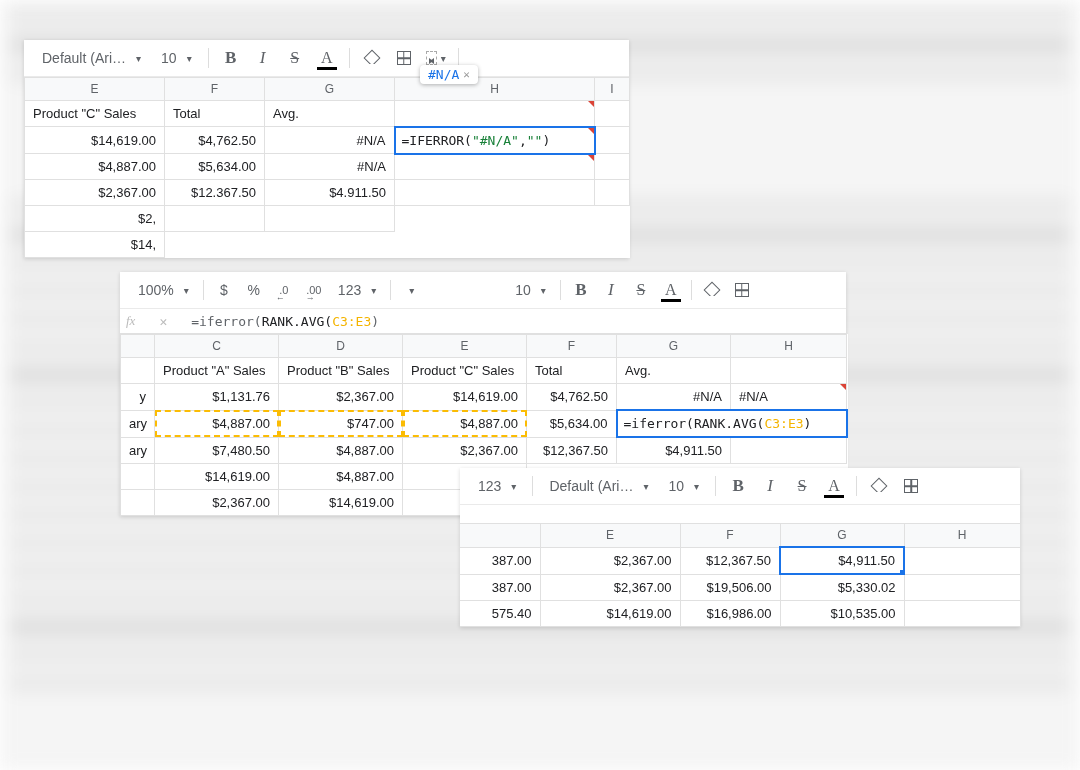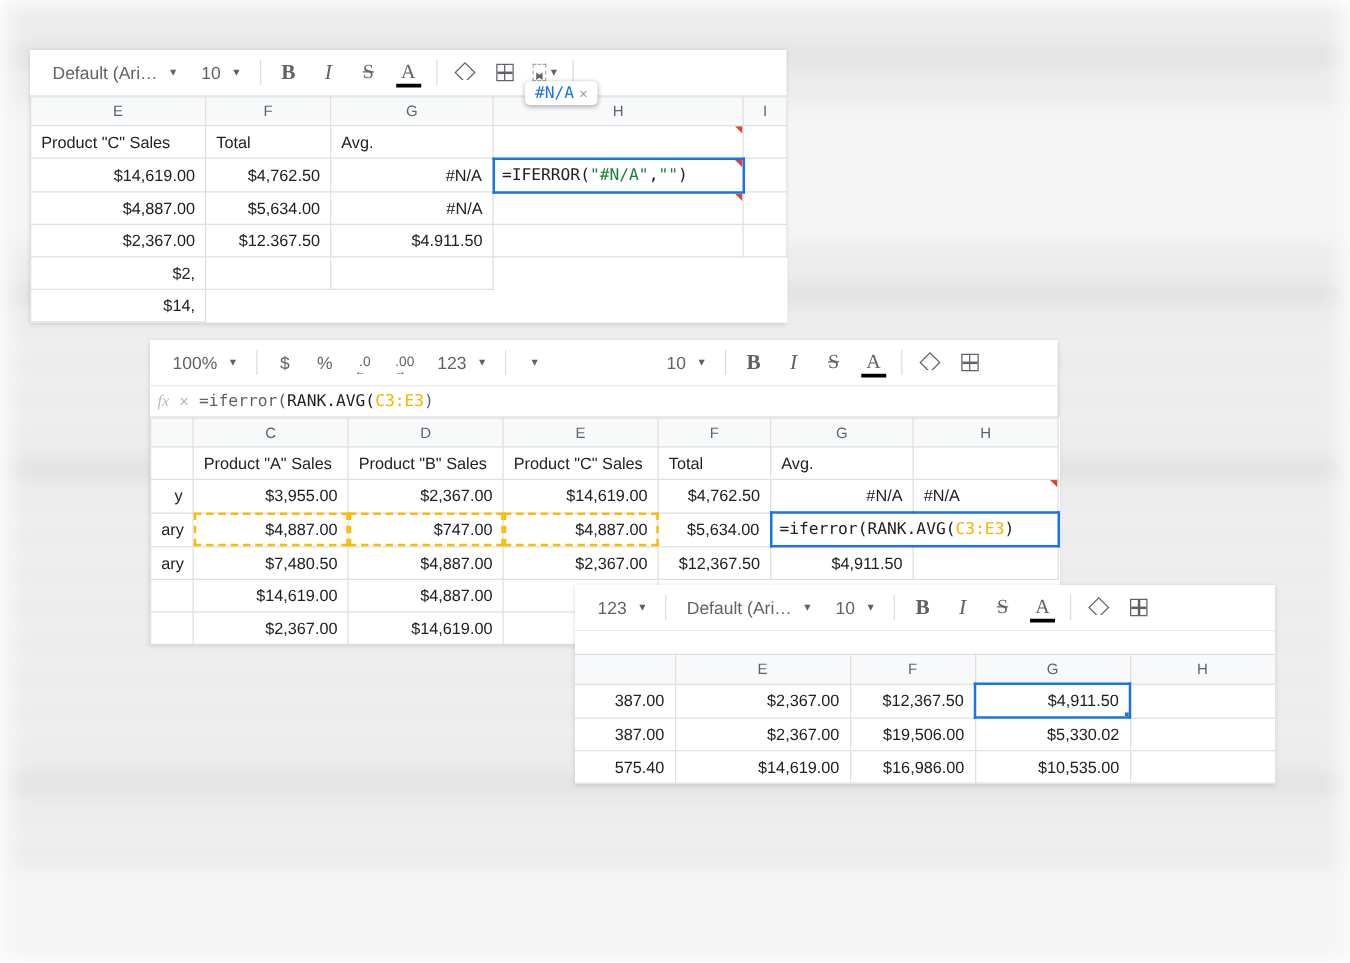--- a/index.html
+++ b/index.html
@@ -73,21 +73,21 @@
   .formula-cell { border:2px solid #1a73e8 !important; font-family:Consolas,monospace; font-size:13px; padding-left:6px !important;}
   .formula-text .s-green{color:#188038;}
   .formula-text .s-orange{color:#f4b400;margin-top:34px;}
   .formula-text .s-fn{color:#202124;}
 
   .selbox { border:2px solid #1a73e8 !important; position:relative;}
   .selbox::after { content:""; position:absolute; right:-3px; bottom:-3px; width:6px; height:6px; background:#1a73e8;}
 
   .marquee td { outline:2px dashed #fbbc04; outline-offset:-2px; }
 
-  .fxbar { display:flex; align-items:center; border-bottom:1px solid #e0e0e0; padding:4px 6px; font-family:Consolas,monospace; font-size:13px; color:#5f6368; gap:8px;}
+  .fxbar { display:flex; align-items:center; border-bottom:1px solid #e0e0e0; padding:4px 6px; font-family:Consolas,monospace; font-size:13px; color:#5f6368; gap:24px;}
   .fxbar .fx { color:#bbb; font-style:italic; font-family:serif;}
   .fxbar .x { color:#bbb;}
 
   
   #p1 { left:24px; top:40px; width:605px; }
   #p2 { left:120px; top:272px; width:726px; }
   #p3 { left:460px; top:468px; width:560px; }
 </style>
 </head>
 <body>
@@ -204,21 +204,21 @@
     </tbody>
       </table>
     <div class="tooltip" style="left:396px; top:-12px;">
       <span>#N/A</span>
       <span class="x">✕</span>
     </div>
   </div>
 </div>
 
 <div id="p2" class="panel">
-  <div class="toolbar" style="">
+  <div class="toolbar" style="gap:10px;">
     <div class="tb-sel caret">
         <span>100%</span>
       </div>
     <div class="tb-sep"></div>
     <div class="tb-btn">$</div>
     <div class="tb-btn">%</div>
     <div class="tb-btn" style="font-size:11px;position:relative;">
         <span>.0</span>
         <span style="position:absolute;bottom:-2px;left:2px;font-size:9px">←</span>
       </div>
@@ -276,21 +276,21 @@
       <td></td>
       <td class="l">Product "A" Sales</td>
       <td class="l">Product "B" Sales</td>
       <td class="l">Product "C" Sales</td>
       <td class="l">Total</td>
       <td class="l">Avg.</td>
       <td class="l"></td>
     </tr>
     <tr>
       <td class="r">y</td>
-      <td class="r">$3,955.00</td>
+      <td class="r">$1,131.76</td>
       <td class="r">$2,367.00</td>
       <td class="r">$14,619.00</td>
       <td class="r">$4,762.50</td>
       <td class="r">#N/A</td>
       <td class="l redtri">#N/A</td>
     </tr>
     <tr class="marquee">
       <td class="r" style="outline:none">ary</td>
       <td class="r">$4,887.00</td>
       <td class="r">$747.00</td>

